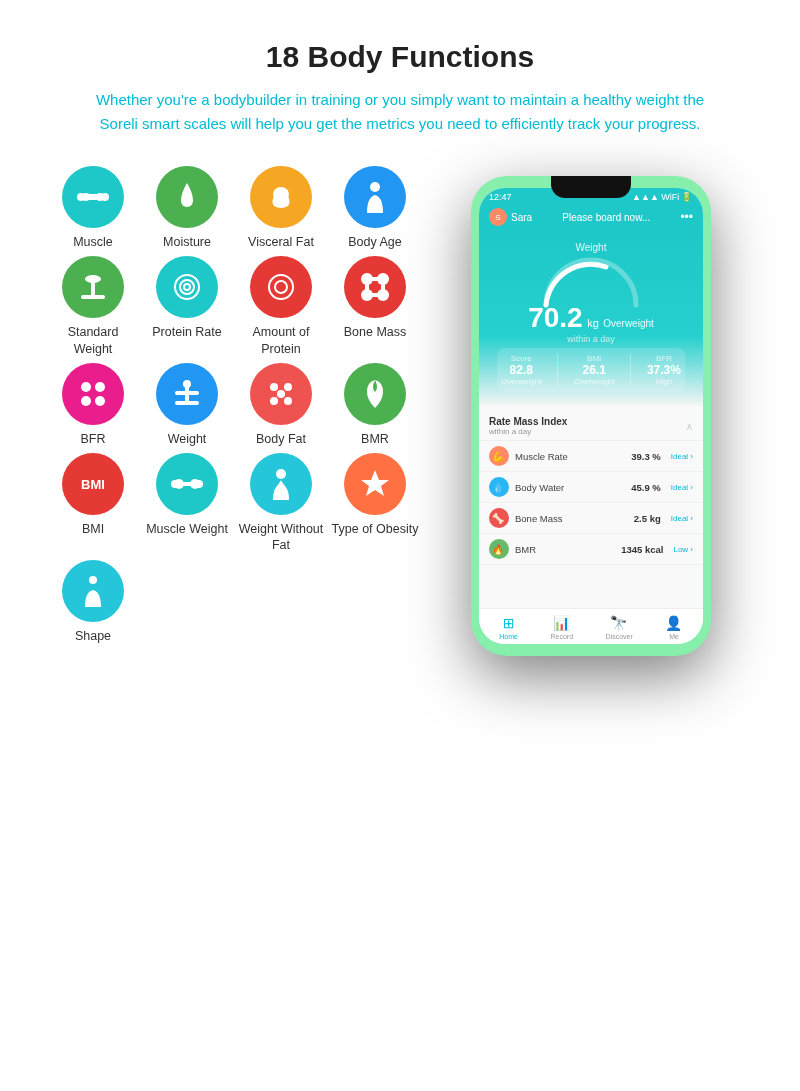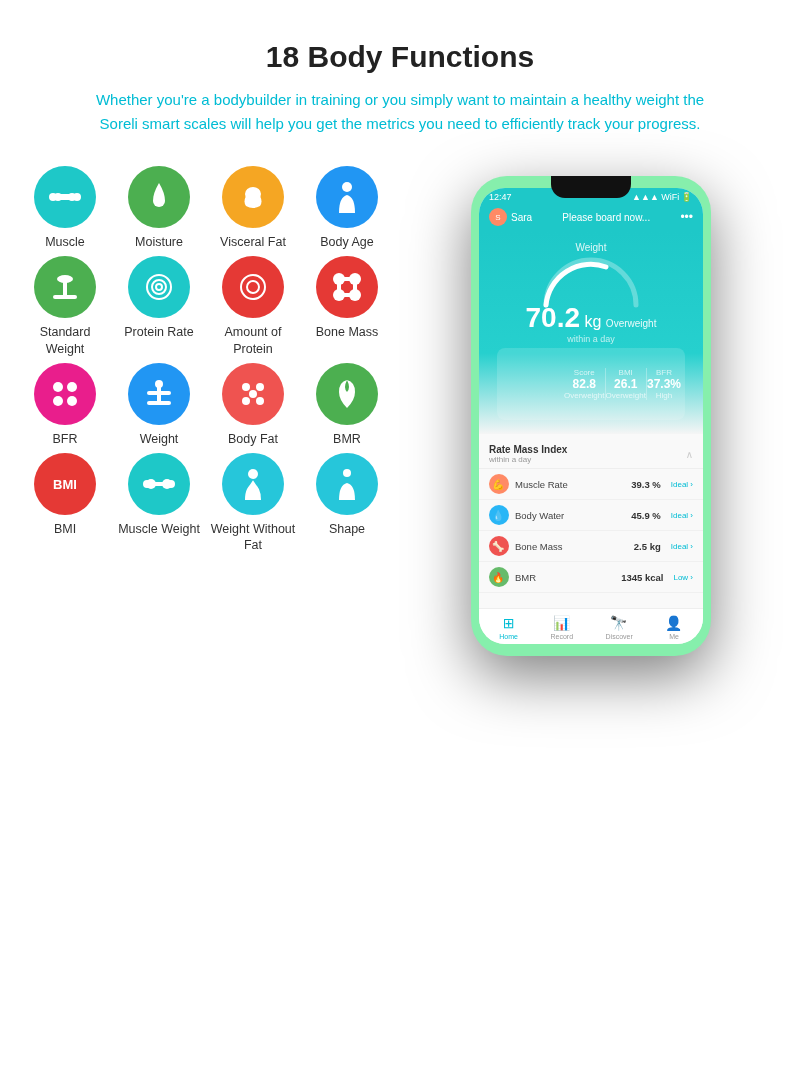--- a/index.html
+++ b/index.html
@@ -45,20 +45,21 @@
       gap: 6px 4px;
       flex-shrink: 0;
     }
 
     .icon-item {
       display: flex;
       flex-direction: column;
       align-items: center;
       text-align: center;
       width: 90px;
+      margin-left: 28px;
     }
 
     .icon-circle {
       width: 62px;
       height: 62px;
       border-radius: 50%;
       display: flex;
       align-items: center;
       justify-content: center;
       margin-bottom: 6px;
@@ -170,41 +171,41 @@
     }
 
     .weight-value {
       font-size: 28px;
       font-weight: bold;
       color: white;
       line-height: 1;
     }
 
     .weight-unit {
-      font-size: 16px;
+      font-size: 11px;
       color: white;
       display: inline;
     }
 
     .weight-status {
       font-size: 10px;
       color: rgba(255,255,255,0.9);
     }
 
     .weight-subtext {
       font-size: 9px;
       color: rgba(255,255,255,0.7);
       margin-top: 2px;
     }
 
     .stats-row {
       display: flex;
-      justify-content: flex-end;
+      justify-content: space-between;
       background: rgba(255,255,255,0.15);
-      padding: 20px 4px;
+      padding: 6px 4px;
       margin: 4px 8px;
       border-radius: 8px;
     }
 
     .stat-item {
       text-align: center;
     }
 
     .stat-label {
       font-size: 8px;
@@ -474,20 +475,28 @@
       </div>
       <div class="icon-item">
         <div class="icon-circle" style="background: rgb(38, 198, 218);">
           <svg width="26" height="32" viewBox="0 0 26 32" fill="white">
             <circle cx="13" cy="6" r="5"></circle>
             <path d="M5 32 Q5 18 13 16 Q21 18 21 32Z"></path>
             <path d="M9 20 L13 14 L17 20" stroke="white" stroke-width="2"></path>
           </svg>
         </div>
         <div class="icon-label">Weight Without Fat</div>
+      </div>
+      <div class="icon-item">
+        <div class="icon-circle" style="background: rgb(255, 112, 67);">
+          <svg width="32" height="32" viewBox="0 0 32 32" fill="white">
+            <polygon points="16,2 20,12 30,12 22,18 25,28 16,22 7,28 10,18 2,12 12,12"></polygon>
+          </svg>
+        </div>
+        <div class="icon-label">Type of Obesity</div>
       </div>
       <div class="icon-item">
         <div class="icon-circle" style="background: rgb(38, 198, 218);">
           <svg width="24" height="32" viewBox="0 0 24 32" fill="white">
             <circle cx="12" cy="5" r="4"></circle>
             <path d="M4 32 Q4 17 12 15 Q20 17 20 32Z"></path>
           </svg>
         </div>
         <div class="icon-label">Shape</div>
       </div>

